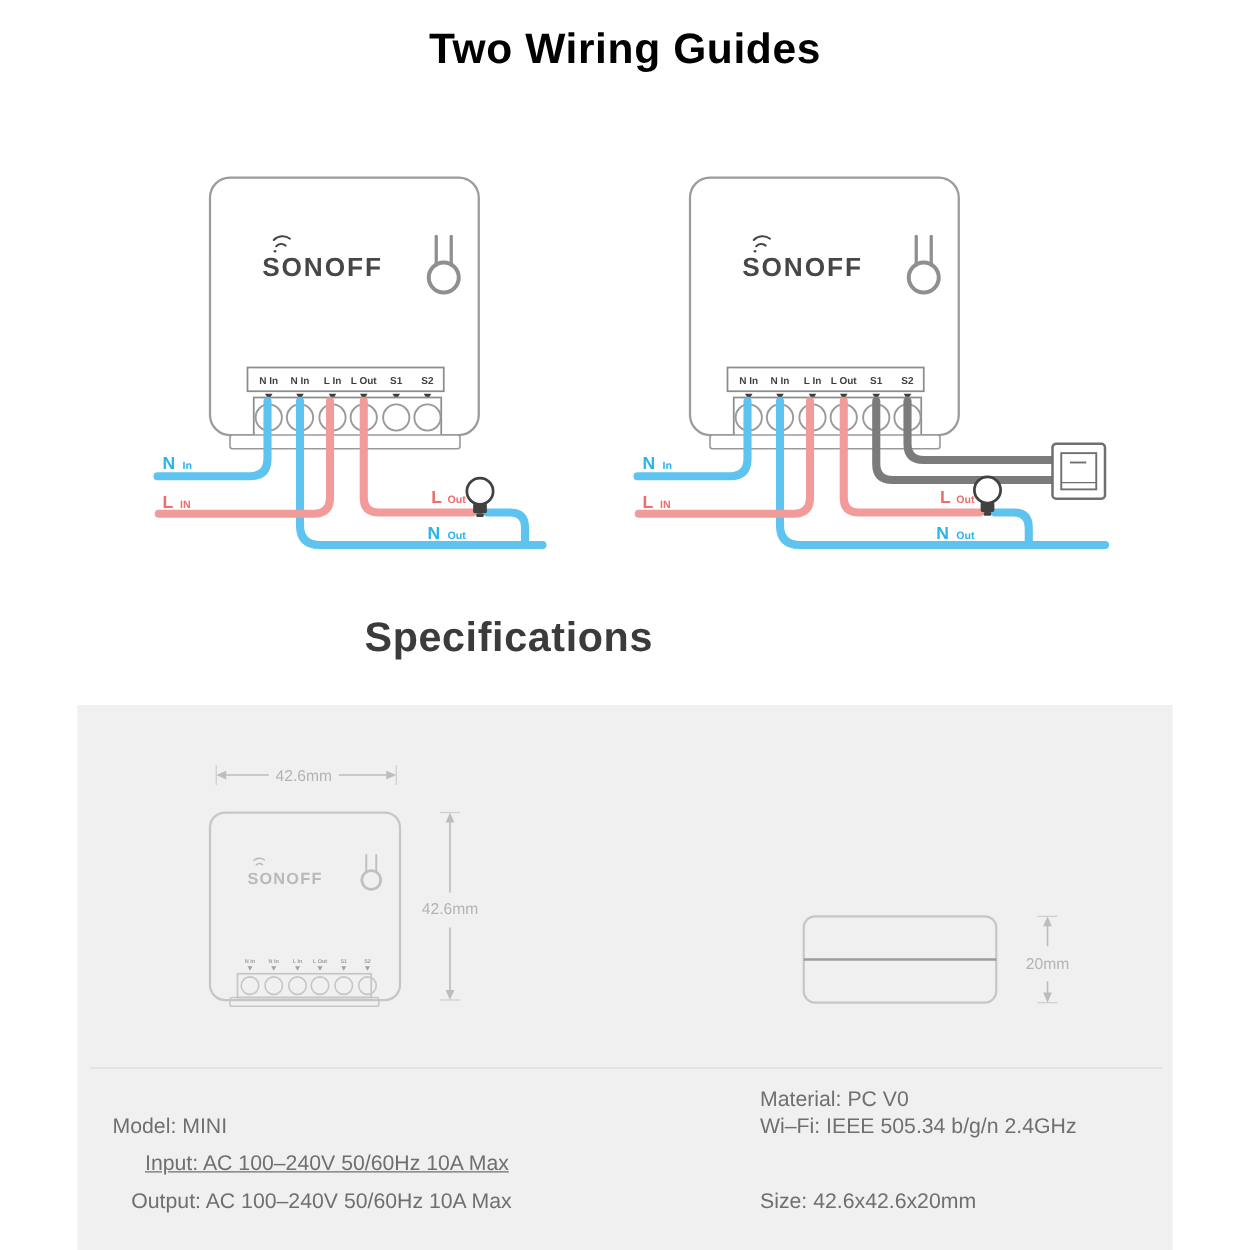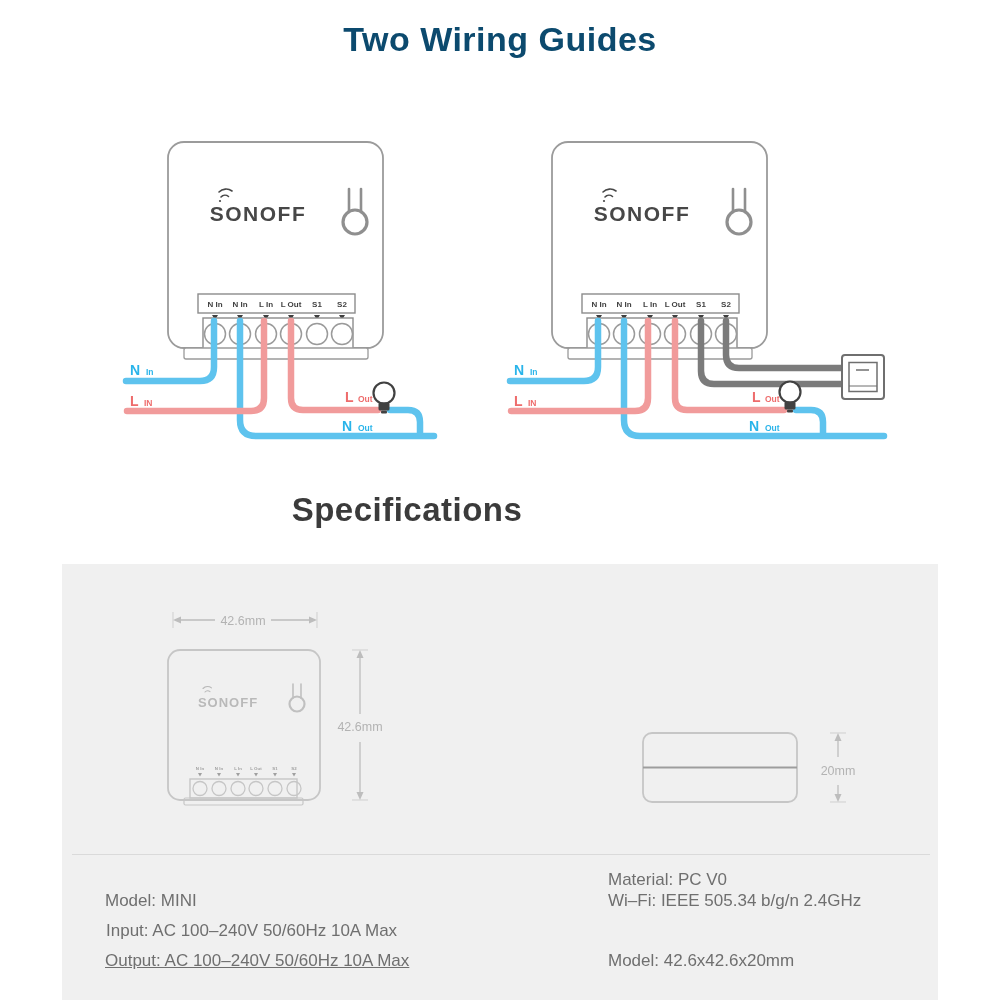--- a/index.html
+++ b/index.html
@@ -3,21 +3,21 @@
 <meta charset="utf-8">
 <style>
   html,body{margin:0;padding:0;}
   body{
     width:1000px;height:1000px;position:relative;background:#ffffff;
     font-family:"Liberation Sans", sans-serif;overflow:hidden;
   }
   .abs{position:absolute;}
   .main-title{
     width:1000px;text-align:center;top:20px;left:0;
-    font-size:34px;font-weight:bold;color:#0c4a6e;letter-spacing:0.5px;
+    font-size:34px;font-weight:bold;color:#000000;letter-spacing:0.5px;
   }
   .section-title{
     width:814px;text-align:center;top:491px;left:0;
     font-size:33px;font-weight:bold;color:#3b3b3b;letter-spacing:0.5px;
   }
   .spec-panel{
     left:62px;top:564px;width:876px;height:436px;background:#f0f0f0;
   }
   .spec-divider{
     left:72px;top:854px;width:858px;height:1px;background:#dadada;
@@ -265,19 +265,19 @@
     <path d="M 838,735 V 757"></path>
       <path d="M 838,785 V 800"></path>
     <path d="M 838,733 L 834.5,741 L 841.5,741 Z" fill="#bdbdbd" stroke="none"></path>
     <path d="M 838,802 L 834.5,794 L 841.5,794 Z" fill="#bdbdbd" stroke="none"></path>
   </g>
   <text x="838" y="775" text-anchor="middle" font-size="12.5" fill="#b3b3b3">20mm</text>
 </svg>
 
 <div class="abs spec-divider"></div>
 
-<div class="abs spec-line" style="left:105px;top:891px;">Model: MINI</div>
-<div class="abs spec-line" style="left:106px;top:921px;">Input: AC 100–240V 50/60Hz 10A Max</div>
-<div class="abs spec-line" style="left:105px;top:951px;text-decoration:underline;">Output: AC 100–240V 50/60Hz 10A Max</div>
+<div class="abs spec-line" style="left:90px;top:891px;">Model: MINI</div>
+<div class="abs spec-line" style="left:116px;top:921px;text-decoration:underline;">Input: AC 100–240V 50/60Hz 10A Max</div>
+<div class="abs spec-line" style="left:105px;top:951px;">Output: AC 100–240V 50/60Hz 10A Max</div>
 
 <div class="abs spec-line" style="left:608px;top:891px;">Wi–Fi: IEEE 505.34 b/g/n 2.4GHz</div>
 <div class="abs spec-line" style="left:608px;top:870px;">Material: PC V0</div>
-<div class="abs spec-line" style="left:608px;top:951px;">Model: 42.6x42.6x20mm</div>
+<div class="abs spec-line" style="left:608px;top:951px;">Size: 42.6x42.6x20mm</div>
 
 </body></html>

